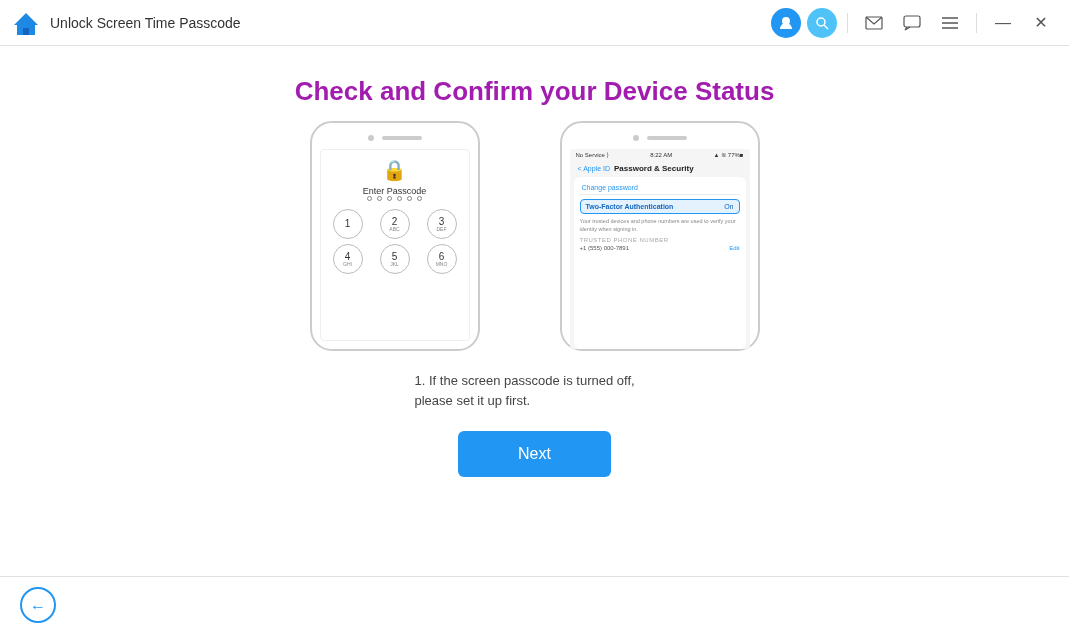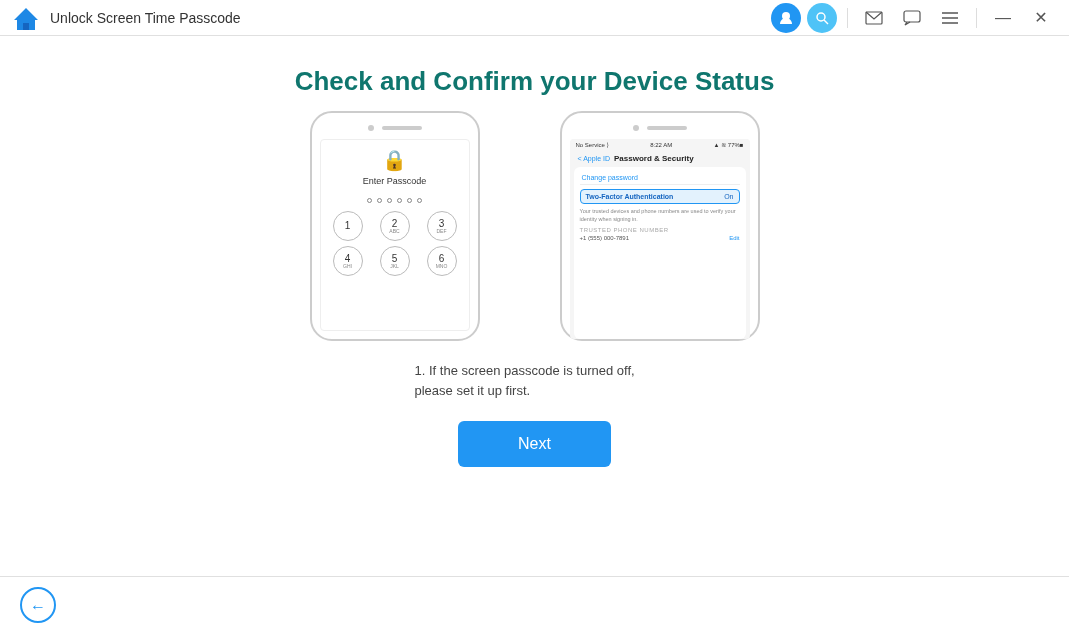--- a/index.html
+++ b/index.html
@@ -10,21 +10,21 @@
       height: 632px;
       overflow: hidden;
       display: flex;
       flex-direction: column;
     }
 
     
     .titlebar {
       display: flex;
       align-items: center;
-      height: 36px;
+      height: 46px;
       padding: 0 12px;
       border-bottom: 1px solid #e0e0e0;
       background: #fff;
       flex-shrink: 0;
     }
     .titlebar-left {
       display: flex;
       align-items: center;
       gap: 10px;
       flex: 1;
@@ -89,21 +89,21 @@
       display: flex;
       flex-direction: column;
       align-items: center;
       padding: 30px 60px 20px;
       position: relative;
     }
 
     .page-title {
       font-size: 26px;
       font-weight: 600;
-      color: #0f766e;
+      color: #a21caf;
       margin-bottom: 14px;
       text-align: center;
     }
     .page-subtitle {
       font-size: 14px;
       color: #555;
       text-align: center;
       line-height: 1.6;
       max-width: 680px;
       margin-bottom: 24px;
@@ -164,21 +164,21 @@
 
     
     .lock-icon {
       font-size: 20px;
       margin-bottom: 4px;
       color: #333;
     }
     .passcode-label {
       font-size: 9px;
       color: #333;
-      margin-bottom: 12px;
+      margin-bottom: 0;
     }
     .passcode-dots {
       display: flex;
       gap: 5px;
       margin-bottom: 8px;
     }
     .passcode-dot {
       width: 5px;
       height: 5px;
       border-radius: 50%;

